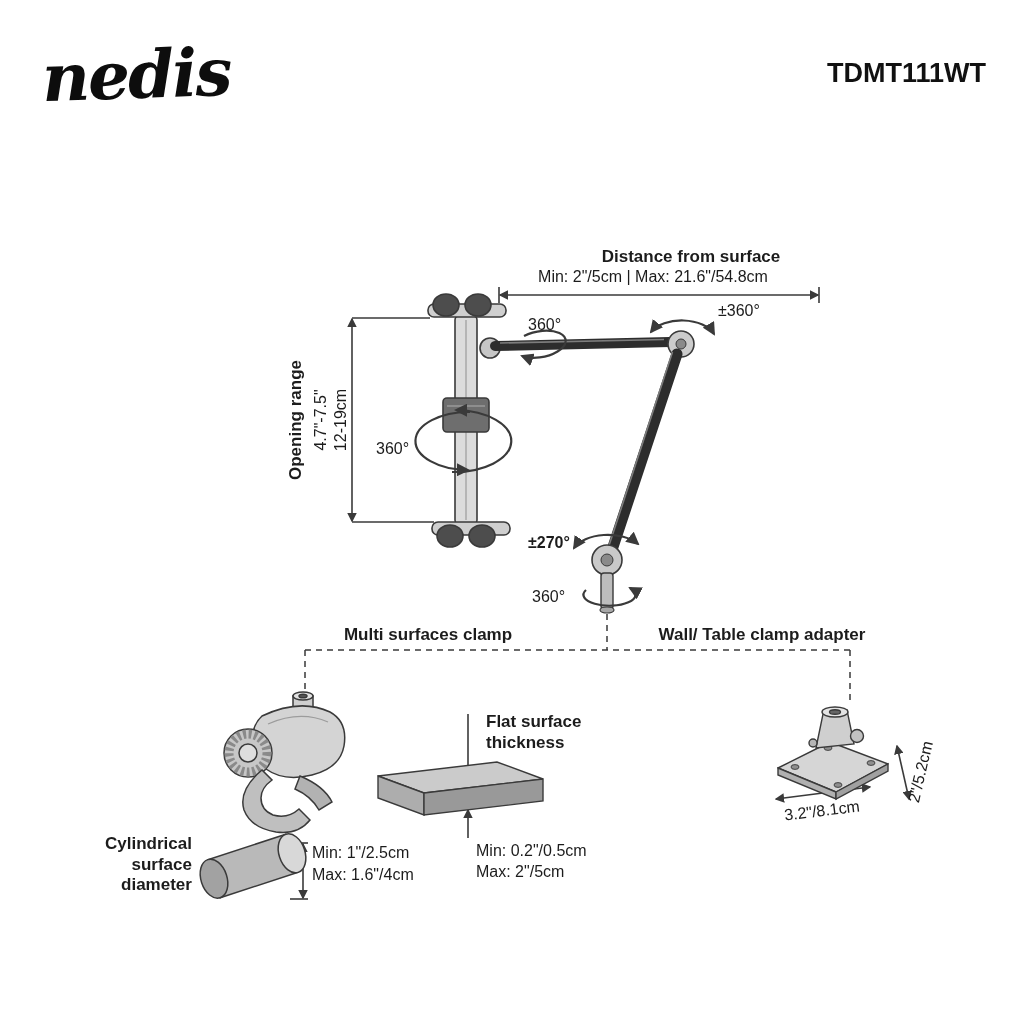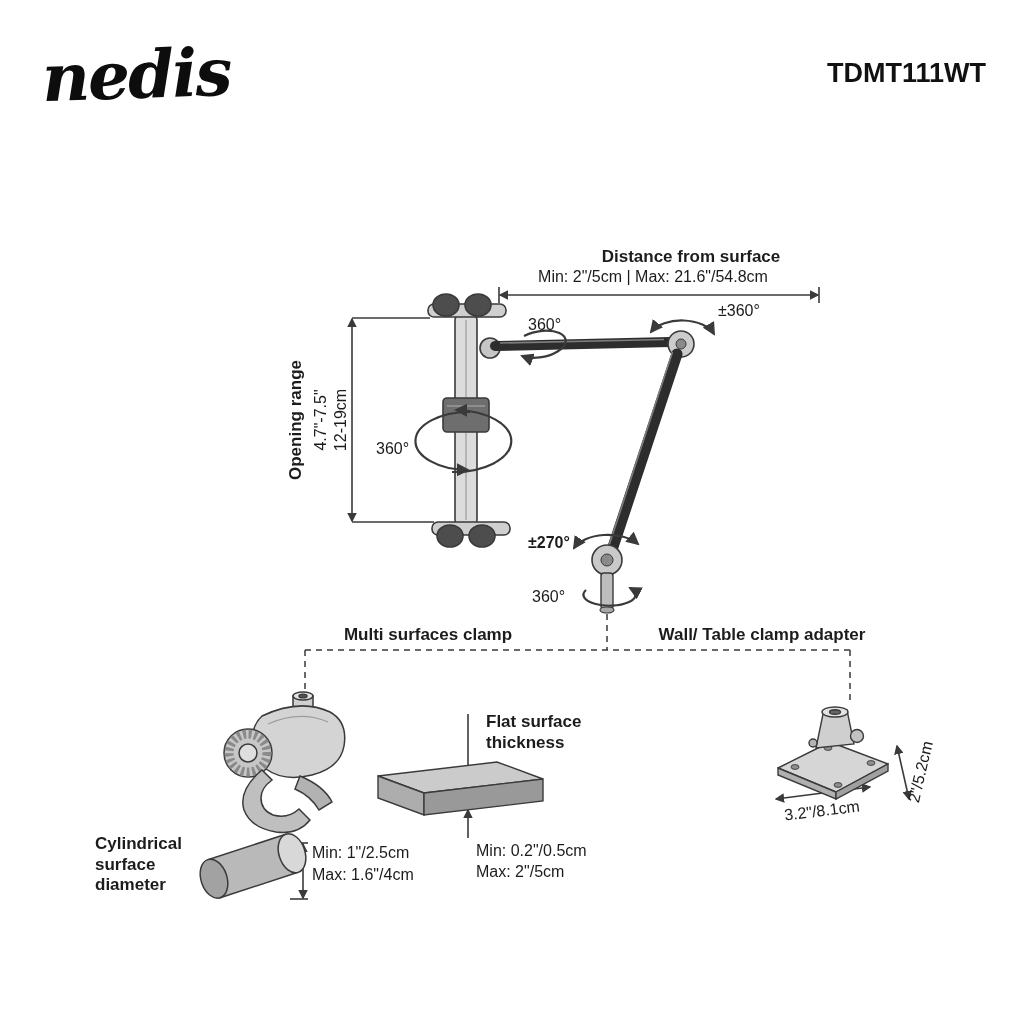--- a/index.html
+++ b/index.html
@@ -161,21 +161,21 @@
   <div class="lbl v rot" style="left:341px;top:420px;">12-19cm</div>
 
   <div class="lbl b c" style="left:407px;top:625px;margin-left:21px;">Multi surfaces clamp</div>
   <div class="lbl b c" style="left:762px;top:625px;">Wall/ Table clamp adapter</div>
 
   <div class="lbl b pre" style="left:486px;top:712px;">Flat surface
 thickness</div>
   <div class="lbl v dim-note" style="left:476px;top:841px;">Min: 0.2"/0.5cm</div>
   <div class="lbl v dim-note" style="left:476px;top:862px;">Max: 2"/5cm</div>
 
-  <div class="lbl b pre" style="left:95px;top:834px;">Cylindrical
+  <div class="lbl b pre" style="left:105px;top:834px;text-align:right;">Cylindrical
 surface
 diameter</div>
   <div class="lbl v" style="left:312px;top:844px;">Min: 1"/2.5cm</div>
   <div class="lbl v" style="left:312px;top:866px;">Max: 1.6"/4cm</div>
 
   <div class="lbl v" style="left:822px;top:802px;transform:translateX(-50%) rotate(-7deg);">3.2"/8.1cm</div>
   <div class="lbl v" style="left:921px;top:772px;transform:translate(-50%,-50%) rotate(-77deg);">2"/5.2cm</div>
 
 </div>
 

